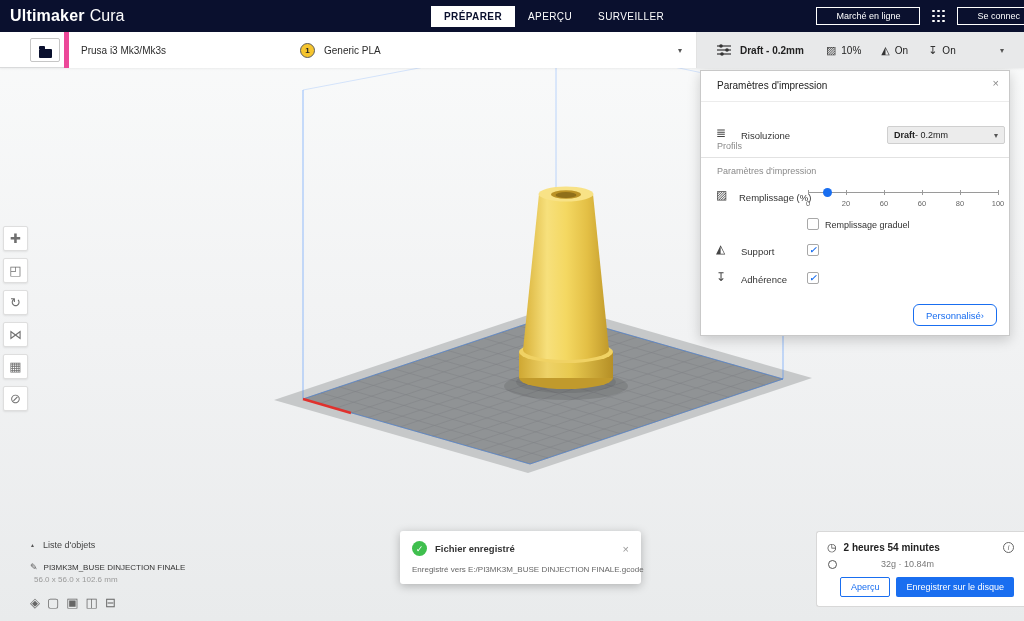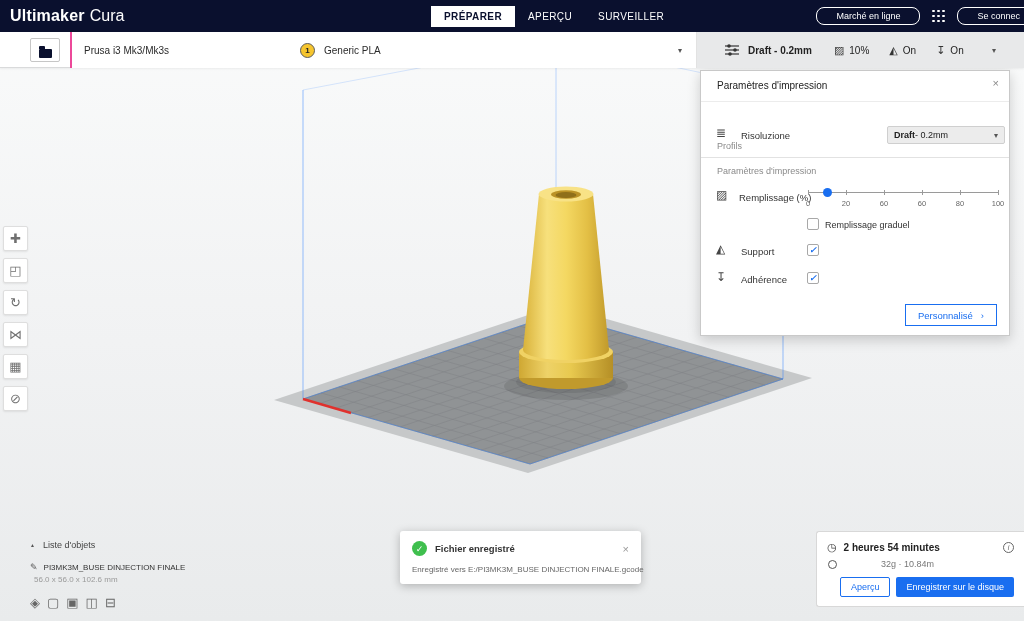--- a/index.html
+++ b/index.html
@@ -15,47 +15,47 @@
             display:flex; align-items:center; z-index:20; overflow:hidden; }
   .brand { color:#fff; font-size:16px; margin-left:10px; white-space:nowrap; }
   .brand .b { font-weight:700; letter-spacing:.2px; }
   .brand .l { font-weight:300; margin-left:5px; }
   .tabs { position:absolute; left:431px; top:0; height:32px; display:flex; align-items:center; }
   .tab { height:21px; display:flex; align-items:center; padding:0 13px; font-size:10px;
          color:#fff; letter-spacing:.4px; cursor:pointer; }
   .tab.active { background:#fff; color:#0a102e; font-weight:700; }
   .tr { margin-left:auto; display:flex; align-items:center; gap:12px; }
   .ghost { background:transparent; border:1px solid #fff; color:#fff; font-size:9px;
-           padding:3px 19px; border-radius:8px; white-space:nowrap; }
+           padding:3px 19px; border-radius:0; white-space:nowrap; }
   .signin { margin-right:-16px; }
   .gridicon { position:relative; width:13px; height:13px; display:inline-block; }
   .gridicon i { position:absolute; left:0; top:0; width:2.5px; height:2.5px; background:#fff; border-radius:50%;
     box-shadow:5px 0 0 #fff,10px 0 0 #fff,0 5px 0 #fff,5px 5px 0 #fff,10px 5px 0 #fff,
                0 10px 0 #fff,5px 10px 0 #fff,10px 10px 0 #fff; }
 
   
   .stagebar { position:absolute; top:32px; left:0; right:0; height:36px; background:#fff;
               border-bottom:1px solid #d9dadb; z-index:18; box-shadow:0 1px 2px rgba(0,0,0,.06); }
   .openbtn { position:absolute; left:30px; top:6px; width:30px; height:24px; background:#fff;
              border:1px solid #c6c6c6; border-radius:2px; cursor:pointer; }
   .foldericon { display:block; margin:6px auto 0; width:13px; height:9px; background:#0a102e;
                 border-radius:1px; position:relative; }
   .foldericon::before { content:""; position:absolute; left:0; top:-3px; width:6px; height:3px;
                         background:#0a102e; border-radius:1px 1px 0 0; }
   .sel { position:absolute; top:0; height:36px; display:flex; align-items:center; background:#fff;
          border-right:1px solid #e2e2e2; cursor:pointer; }
-  .printer { left:70px; width:252px; border-left:2px solid #ec4899; padding:0 12px; }
+  .printer { left:64px; width:252px; border-left:5px solid #ec4899; padding:0 12px; }
   .material { left:286px; width:411px; padding:0 14px; }
   .sel-label { font-size:10px; color:#2b2b2b; }
   .chev { margin-left:auto; font-size:8px; color:#555; }
   .extruder { width:15px; height:15px; border-radius:50%; background:#f6c52e; border:1.5px solid #5c5c5c;
               color:#222; font-size:8px; font-weight:700; display:flex; align-items:center;
               justify-content:center; margin-right:9px; flex:0 0 auto; }
   .summary { position:absolute; left:697px; right:0; top:0; height:36px; background:#e8e9ea;
-             display:flex; align-items:center; padding:0 28px; cursor:pointer; }
+             display:flex; align-items:center; padding:0 20px; cursor:pointer; }
   .sum-profile { font-size:10px; font-weight:700; color:#222; margin:0 22px 0 9px; }
   .sum-item { display:flex; align-items:center; gap:5px; font-size:10px; color:#222; margin-right:20px; }
   .sum-ic { font-size:11px; color:#333; }
 
   
   .lefttools { position:absolute; left:3px; top:226px; display:flex; flex-direction:column; gap:7px; z-index:15; }
   .tool { width:25px; height:25px; background:#fff; border:1px solid #dedede; border-radius:2px;
           display:flex; align-items:center; justify-content:center; font-size:13px; color:#707070;
           box-shadow:0 1px 2px rgba(0,0,0,.08); cursor:pointer; }
 
@@ -88,22 +88,22 @@
   .cb.checked { color:#196ef0; }
   .cb-gradual { left:106px; top:147px; }
   .lbl-gradual{ position:absolute; left:124px; top:149px; font-size:9px; color:#333; }
   .p-supicon { position:absolute; left:15px; top:171px; font-size:12px; color:#444; }
   .lbl-support{ position:absolute; left:40px; top:175px; font-size:9.5px; color:#333; }
   .cb-support { left:106px; top:173px; }
   .p-adhicon { position:absolute; left:15px; top:199px; font-size:12px; color:#444; }
   .lbl-adhesion{ position:absolute; left:40px; top:203px; font-size:9.5px; color:#333; }
   .cb-adhesion{ left:106px; top:201px; }
   .custom-btn { position:absolute; right:12px; top:233px; height:22px; padding:0 12px; background:#fff;
-                border:1px solid #196ef0; border-radius:0; color:#196ef0; font-size:9.5px;
-                display:flex; align-items:center; gap:8px; cursor:pointer; }
+                border:1px solid #196ef0; border-radius:6px; color:#196ef0; font-size:9.5px;
+                display:flex; align-items:center; gap:0; cursor:pointer; }
 
   
   .objectlist { position:absolute; left:30px; top:540px; z-index:12; }
   .ol-head { display:flex; align-items:center; gap:8px; font-size:9px; color:#444; cursor:pointer; }
   .caret { font-size:5px; color:#555; }
   .ol-item { display:flex; align-items:center; gap:6px; margin-top:12px; font-size:8px; color:#333; cursor:pointer; }
   .pencil { font-size:9px; color:#555; }
   .ol-dims { margin-left:4px; margin-top:3px; font-size:8px; color:#9a9a9a; }
   .viewrow { display:flex; gap:7px; margin-top:11px; font-size:13px; color:#666; }
   .viewrow span { cursor:pointer; }

